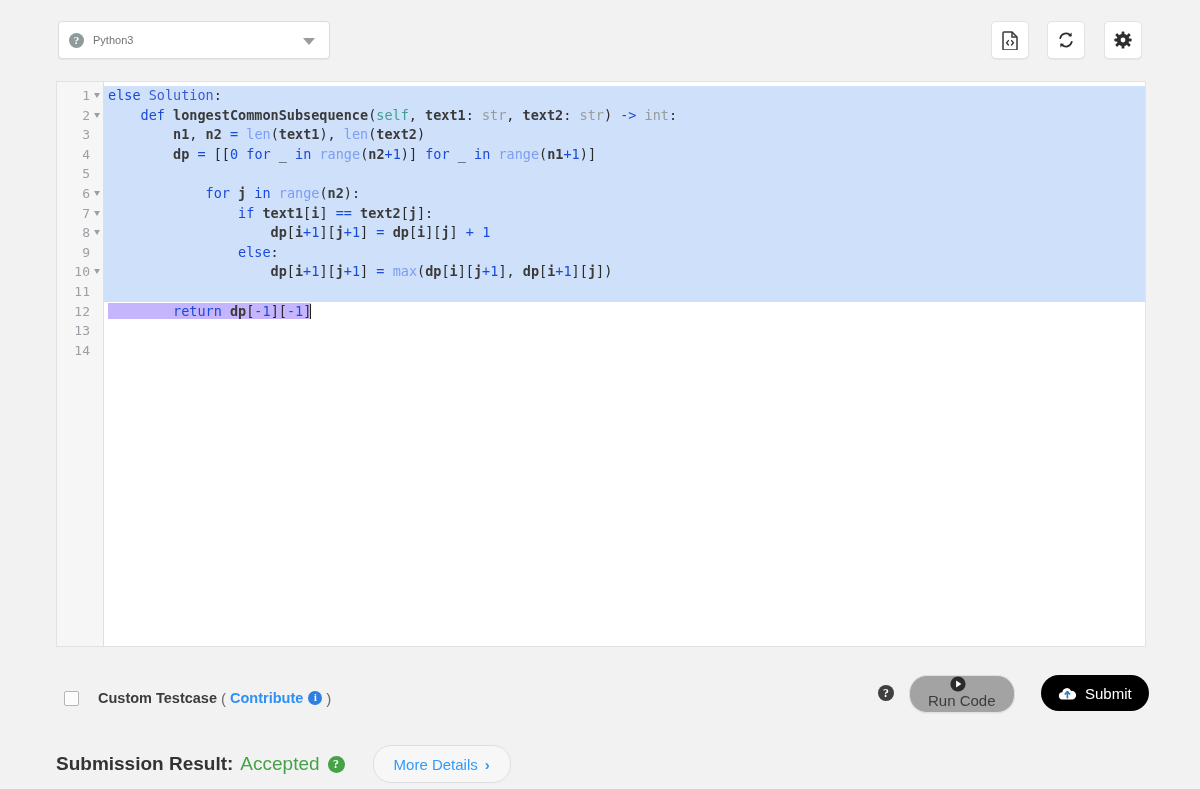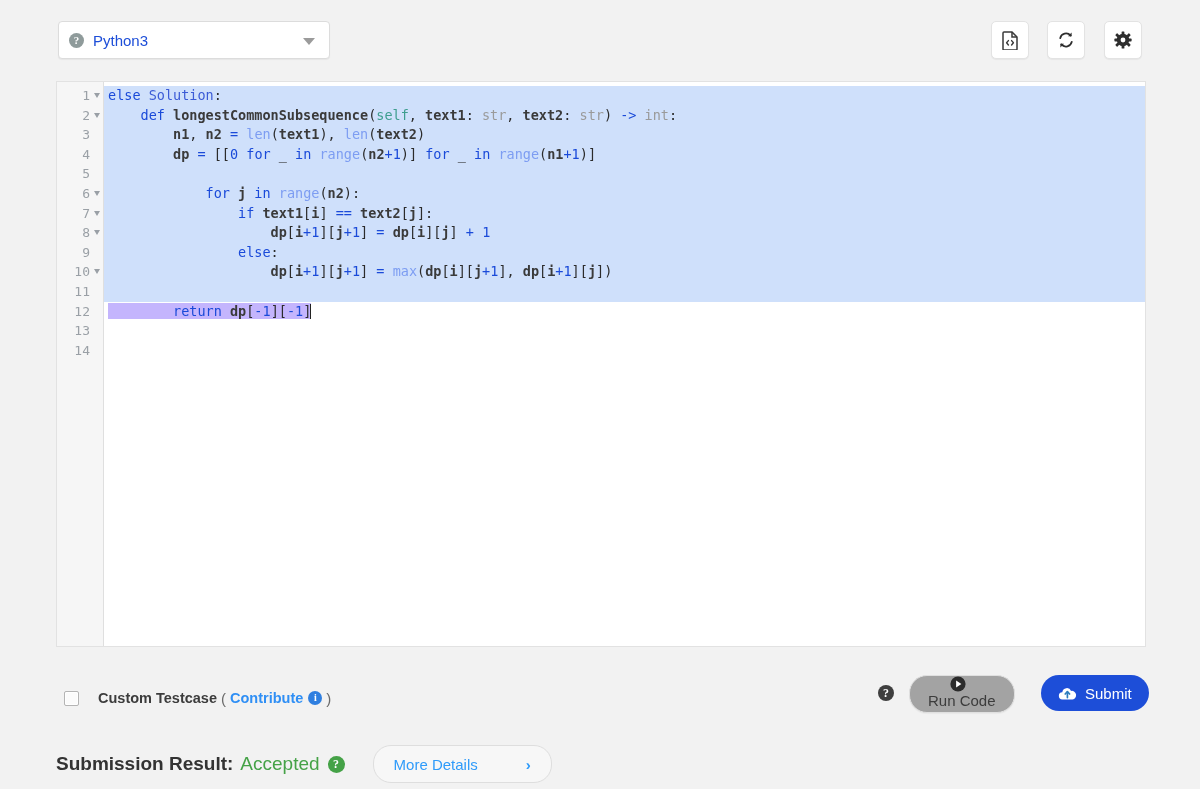--- a/index.html
+++ b/index.html
@@ -24,21 +24,21 @@
     box-sizing: border-box; cursor: pointer;
   }
   .q-circle {
     width: 15px; height: 15px; border-radius: 50%;
     background: #8f9b9b; color: #fff;
     font-size: 11px; font-weight: bold; line-height: 15px;
     text-align: center; flex: 0 0 auto;
     font-family: "Liberation Serif", serif;
   }
   .lang-label {
-    margin-left: 9px; font-size: 15px; color: #1d4ed8;
+    margin-left: 9px; font-size: 11px; color: #737373;
   }
   .caret-down {
     position: absolute; right: 14px; top: 16px;
     width: 0; height: 0;
     border-left: 6px solid transparent;
     border-right: 6px solid transparent;
     border-top: 7px solid #9b9b9b;
   }
   .icon-btn {
     position: absolute; top: 21px; width: 38px; height: 38px;
@@ -140,21 +140,21 @@
     position: absolute; left: 909px; top: 675px;
     height: 36px; padding: 0 18px;
     background: #a3a3a3; border: 1px solid #e0e0e0; border-radius: 18px;
     display: flex; align-items: center; cursor: pointer;
     box-shadow: 0 1px 1px rgba(0,0,0,.04);
     font-size: 15px; color: #3c3c3c; flex-direction: column;
   }
   .submit-btn {
     position: absolute; left: 1041px; top: 675px;
     height: 36px; padding: 0 17px;
-    background: #1d4ed8; border-radius: 18px;
+    background: #000000; border-radius: 18px;
     display: flex; align-items: center; cursor: pointer;
     font-size: 15px; color: #fff;
   }
   .btn-ico { margin-right: 8px; display: flex; align-items: center; }
 
   
   .result-row {
     position: absolute; left: 56px; top: 745px;
     display: flex; align-items: center;
   }
@@ -163,21 +163,21 @@
   .help-green {
     display: inline-block; width: 17px; height: 17px; border-radius: 50%;
     background: #45a247; color: #fff; font-size: 12px; font-weight: bold;
     line-height: 17px; text-align: center; margin-left: 8px; cursor: pointer;
     font-family: "Liberation Serif", serif;
   }
   .more-details {
     margin-left: 28px; height: 36px; padding: 0 20px;
     border: 1px solid #dedede; border-radius: 18px; background: #f7f7f7;
     display: flex; align-items: center; cursor: pointer;
-    font-size: 15px; color: #2f9bfa; gap: 41px;
+    font-size: 15px; color: #2f9bfa;
   }
   .chev { margin-left: 7px; font-weight: bold; font-size: 15px; }
 </style>
 </head>
 <body>
 
 <div class="page">
 
   <div class="toolbar">
 

